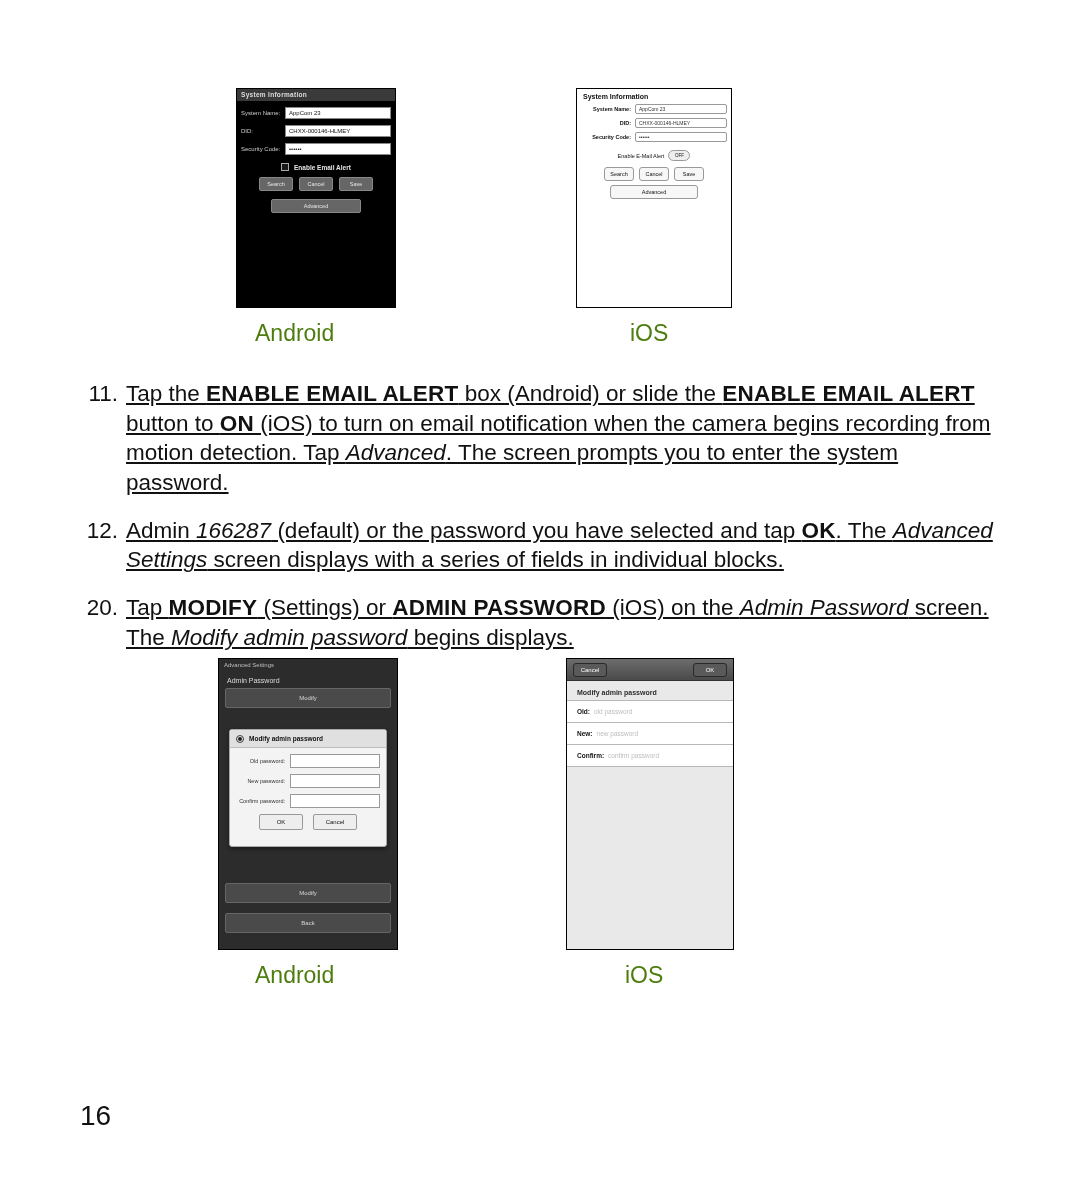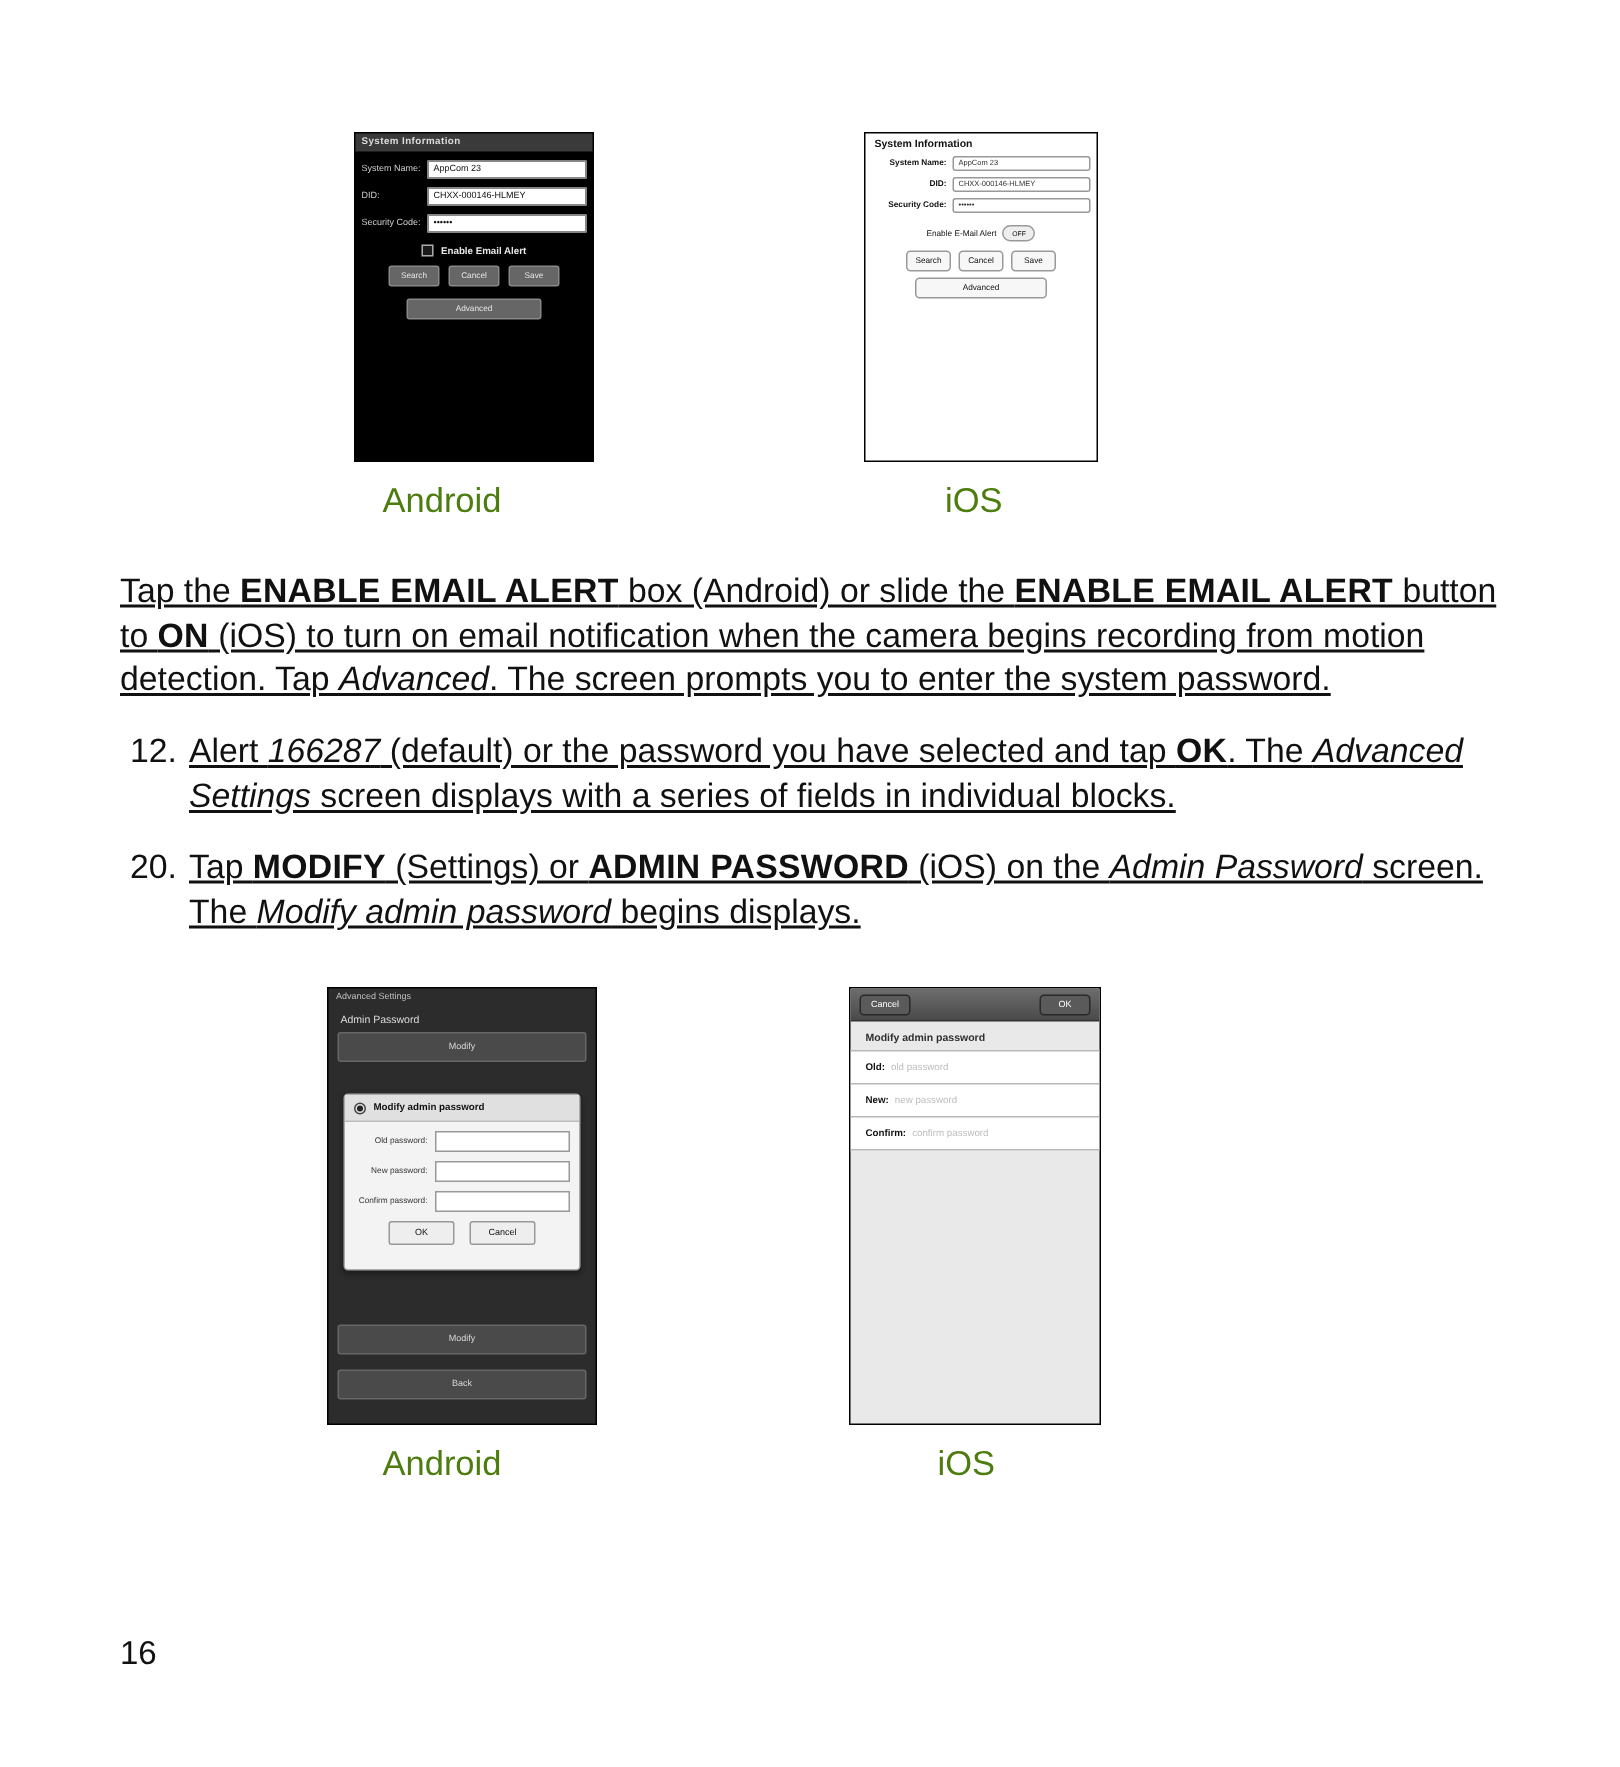--- a/index.html
+++ b/index.html
@@ -138,21 +138,21 @@
   .ipw-heading { font-size:7px; font-weight:700; color:#2d2d2d; padding:8px 10px 4px; }
   .ipw-list { background:#fff; border-top:1px solid var(--divider); }
   .ipw-row { display:flex; align-items:center; height:22px; padding:0 10px;
     border-bottom:1px solid var(--divider); }
   .ipw-l { font-weight:700; font-size:6.5px; color:#111; margin-right:4px; }
   .ipw-ph { font-size:6.5px; color:#bdbdbd; }
 
   .cap.android2 { left:255px; top:962px; }
   .cap.ios2 { left:625px; top:962px; }
 
-  .page-num { position:absolute; left:80px; bottom:63px; font-size:22px; }
+  .page-num { position:absolute; left:80px; bottom:46px; font-size:28px; }
 </style>
 </head>
 <body>
 <div class="page">
 
   <div class="shot-row row-top">
 
     <div class="android-sys">
       <div class="a-title"><span>System Information</span></div>
       <div class="a-body">
@@ -206,28 +206,29 @@
       </div>
       <div class="i-btn i-wide" style="display:block">Advanced</div>
     </div>
   </div>
 
   <div class="cap android1">Android</div>
   <div class="cap ios1">iOS</div>
 
   <div class="copy copy1">
     <div class="li">
+      <div class="num">11.</div>
       <div class="body">
         <span>Tap the </span><span class="sc">ENABLE EMAIL ALERT</span><span> box (Android) or slide the </span><span class="sc">ENABLE EMAIL ALERT</span><span> button to </span><span class="sc">ON</span><span> (iOS) to turn on email notification when the camera begins recording from motion detection. Tap </span><span class="i">Advanced</span><span>. The screen prompts you to enter the system password.</span>
       </div>
     </div>
     <div class="li">
       <div class="num">12.</div>
       <div class="body">
-        <span>Alert </span><span class="i">166287</span><span> (default) or the password you have selected and tap </span><span class="sc">OK</span><span>. The </span><span class="i">Advanced Settings</span><span> screen displays with a series of fields in individual blocks.</span>
+        <span>Admin </span><span class="i">166287</span><span> (default) or the password you have selected and tap </span><span class="sc">OK</span><span>. The </span><span class="i">Advanced Settings</span><span> screen displays with a series of fields in individual blocks.</span>
       </div>
     </div>
     <div class="li">
       <div class="num">20.</div>
       <div class="body">
         <span>Tap </span><span class="sc">MODIFY</span><span> (Settings) or </span><span class="sc">ADMIN PASSWORD</span><span> (iOS) on the </span><span class="i">Admin Password</span><span> screen. The </span><span class="i">Modify admin password</span><span> begins displays.</span>
       </div>
     </div>
   </div>
 

